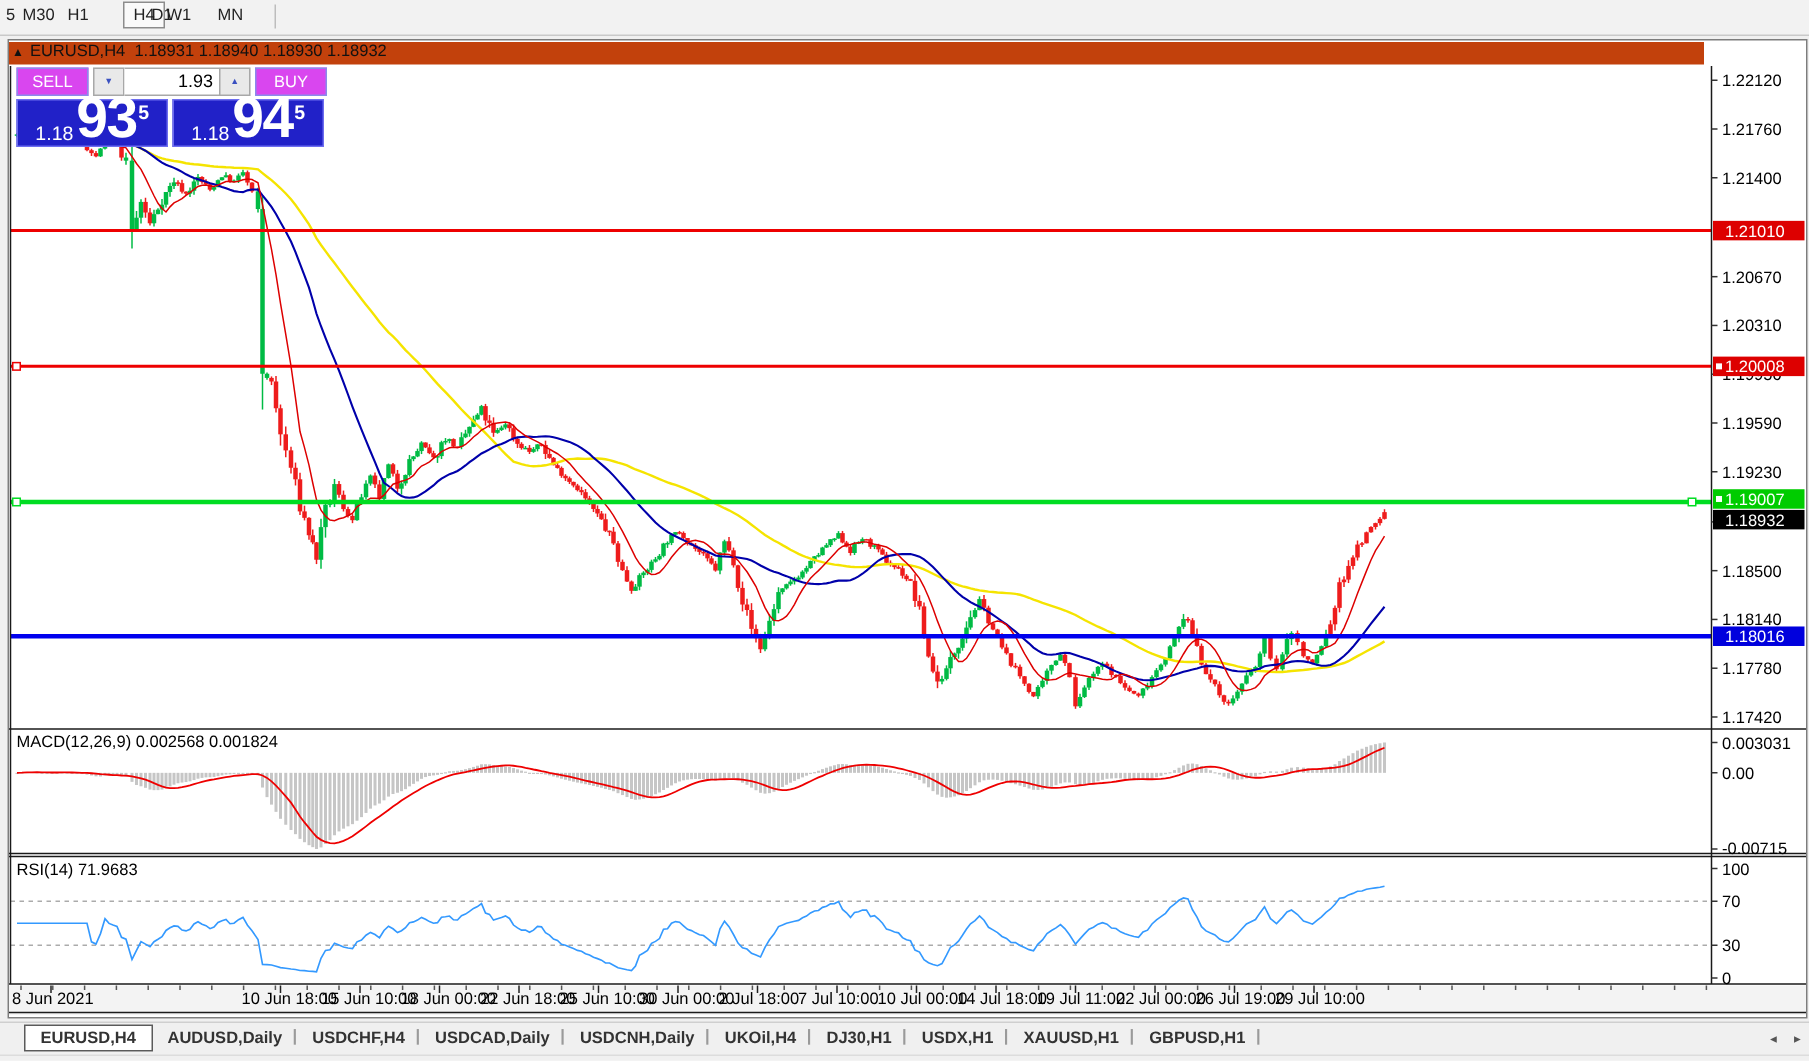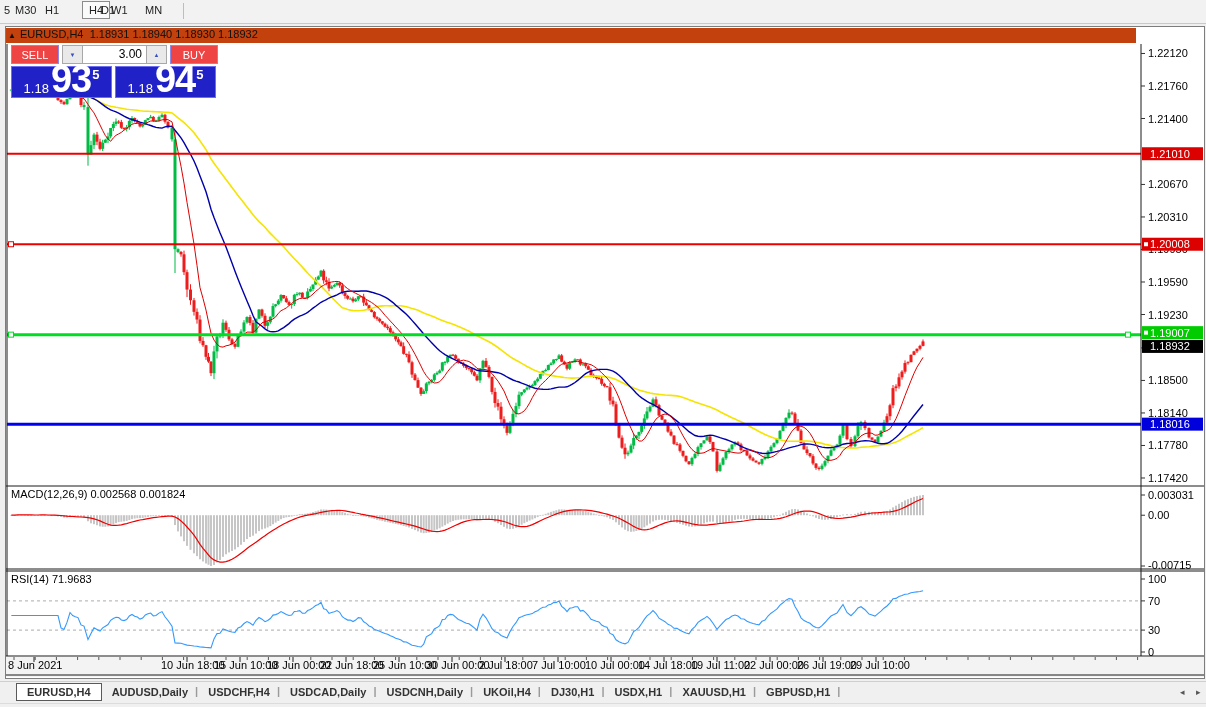--- a/index.html
+++ b/index.html
@@ -14,21 +14,21 @@
 
   
   .chart-window{position:absolute;left:5px;top:26px;width:1198px;height:651px;background:#ffffff;border:1px solid #7d7d7d;}
   .chart-titlebar{position:absolute;left:6px;top:28px;width:1130px;height:15px;font-size:11px;color:#111;background:#c2410c;white-space:pre;}
   .chart-titlebar .tri{font-size:8px;margin:0 4px 0 2px;}
   #chart-svg{position:absolute;left:6px;top:44px;}
 
   
   .tpanel{position:absolute;left:11px;top:45px;width:209px;}
   .trow1{position:relative;height:19px;display:flex;}
-  .tbtn{width:46px;height:17px;background:#ef4444;border:1px solid #8a8aeb;color:#fff;font-size:11px;display:flex;align-items:center;justify-content:center;cursor:pointer;}
+  .tbtn{width:46px;height:17px;background:#d946ef;border:1px solid #8a8aeb;color:#fff;font-size:11px;display:flex;align-items:center;justify-content:center;cursor:pointer;}
   .spin{width:19px;height:17px;background:#e9e9e9;border:1px solid #a8a8a8;color:#3a50c0;font-size:6px;display:flex;align-items:center;justify-content:center;cursor:pointer;}
   .vol{width:55px;height:17px;background:#fff;border-top:1px solid #a8a8a8;border-bottom:1px solid #a8a8a8;font-size:12px;color:#000;text-align:right;padding:0 4px;line-height:17px;}
   .sgap{width:3px;}
   .trow2{position:relative;margin-top:2px;display:flex;}
   .pbox{width:99px;height:29px;background:#2121c8;border:1px solid #6d6df0;color:#fff;display:flex;align-items:flex-end;justify-content:center;padding-bottom:1px;cursor:pointer;}
   .pbox+.pbox{margin-left:3px;}
   .pbox .sm{font-size:13px;font-weight:normal;line-height:1.05;margin-right:2px;}
   .pbox .bg{font-size:38px;font-weight:bold;line-height:0.88;letter-spacing:-1px;}
   .pbox .sup{font-size:13px;font-weight:bold;align-self:flex-start;margin-top:0px;margin-left:1px;}
 
@@ -1210,21 +1210,21 @@
         <line x1="870" y1="613" x2="870" y2="618" stroke="#222" stroke-width="1"></line>
         <text x="844" y="625" font-size="11" fill="#000" font-family="Liberation Sans, sans-serif">29 Jul 10:00</text>
       </g>
     </svg>
 
   <div class="tpanel">
     <div class="trow1">
       <div class="tbtn">SELL</div>
       <div class="sgap"></div>
       <div class="spin">▼</div>
-      <div class="vol">3.00</div>
+      <div class="vol">1.93</div>
       <div class="spin">▲</div>
       <div class="sgap"></div>
       <div class="tbtn">BUY</div>
     </div>
     <div class="trow2">
       <div class="pbox">
         <span class="sm">1.18</span>
           <span class="bg">93</span>
           <span class="sup">5</span>
       </div>

